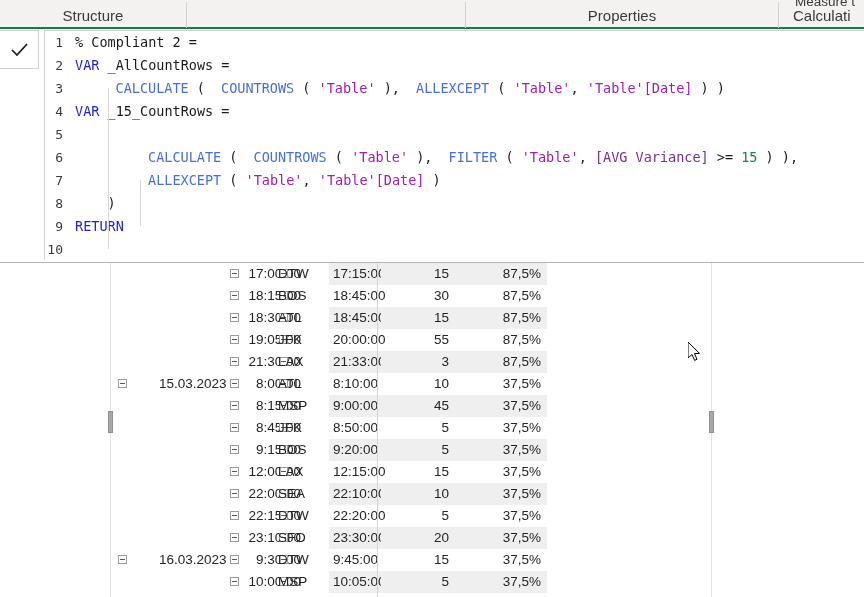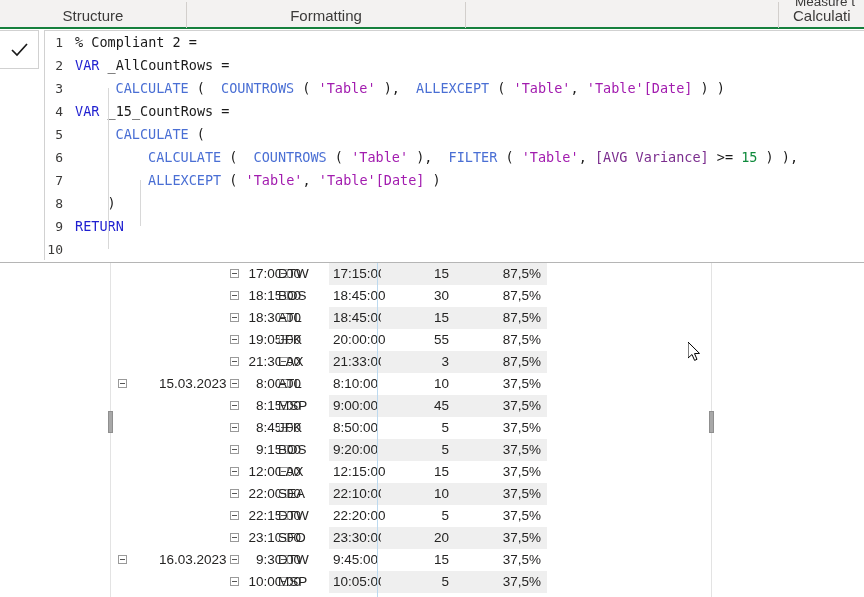--- a/index.html
+++ b/index.html
@@ -234,25 +234,25 @@
 <body>
 
 <div class="ribbon">
   <div class="ribbon-cut-top">Measure t</div>
 
   <div class="ribbon-group rg-structure">
     <span>Structure</span>
   </div>
   <div class="ribbon-div" style="left:186px;"></div>
 
-  <div class="ribbon-group rg-formatting">
-    <span>Formatting</span>
+  <div class="ribbon-div" style="left:465px;"></div>
+
+  <div class="ribbon-group rg-properties">
+    <span>Properties</span>
   </div>
-  <div class="ribbon-div" style="left:465px;"></div>
-
   <div class="ribbon-div" style="left:778px;"></div>
 
   <div class="ribbon-group rg-calc">
     <span>Calculati</span>
   </div>
 </div>
 
 <div class="formula-area">
 
   <div class="commit-btn">
@@ -264,21 +264,21 @@
   </div>
 
   <div class="editor">
     <div class="indent-guide" style="left:63px; top:57px; height:161px;"></div>
     <div class="indent-guide" style="left:95px; top:149px; height:46px;"></div>
     <div id="code-body">
         <div class="code-line"><span class="ln">1</span><span class="code-text"><span class="tok-plain">% Compliant 2 =</span></span></div>
         <div class="code-line"><span class="ln">2</span><span class="code-text"><span class="tok-kw">VAR</span><span class="tok-plain"> _AllCountRows =</span></span></div>
         <div class="code-line"><span class="ln">3</span><span class="code-text"><span class="tok-plain">    </span><span class="tok-fn">CALCULATE</span><span class="tok-punc"> ( </span><span class="tok-fn">COUNTROWS</span><span class="tok-punc"> ( </span><span class="tok-str">'Table'</span><span class="tok-punc"> ), </span><span class="tok-fn">ALLEXCEPT</span><span class="tok-punc"> ( </span><span class="tok-str">'Table'</span><span class="tok-punc">, </span><span class="tok-str">'Table'[Date]</span><span class="tok-punc"> ) )</span></span></div>
         <div class="code-line"><span class="ln">4</span><span class="code-text"><span class="tok-kw">VAR</span><span class="tok-plain"> _15_CountRows =</span></span></div>
-        <div class="code-line"><span class="ln">5</span><span class="code-text"><span class="tok-plain">    </span><span class="tok-fn">CALCULATE</span><span class="tok-punc"> (</span></span></div>
+        <div class="code-line"><span class="ln">5</span></div>
         <div class="code-line"><span class="ln">6</span><span class="code-text"><span class="tok-plain">        </span><span class="tok-fn">CALCULATE</span><span class="tok-punc"> ( </span><span class="tok-fn">COUNTROWS</span><span class="tok-punc"> ( </span><span class="tok-str">'Table'</span><span class="tok-punc"> ), </span><span class="tok-fn">FILTER</span><span class="tok-punc"> ( </span><span class="tok-str">'Table'</span><span class="tok-punc">, </span><span class="tok-col">[AVG Variance]</span><span class="tok-punc"> &gt;= </span><span class="tok-num">15</span><span class="tok-punc"> ) ),</span></span></div>
         <div class="code-line"><span class="ln">7</span><span class="code-text"><span class="tok-plain">        </span><span class="tok-fn">ALLEXCEPT</span><span class="tok-punc"> ( </span><span class="tok-str">'Table'</span><span class="tok-punc">, </span><span class="tok-str">'Table'[Date]</span><span class="tok-punc"> )</span></span></div>
         <div class="code-line"><span class="ln">8</span><span class="code-text"><span class="tok-punc">    )</span></span></div>
         <div class="code-line"><span class="ln">9</span><span class="code-text"><span class="tok-kw">RETURN</span></span></div>
         <div class="code-line"><span class="ln">10</span></div>
       </div>
   </div>
 </div>
 
 <div class="table-pane">

